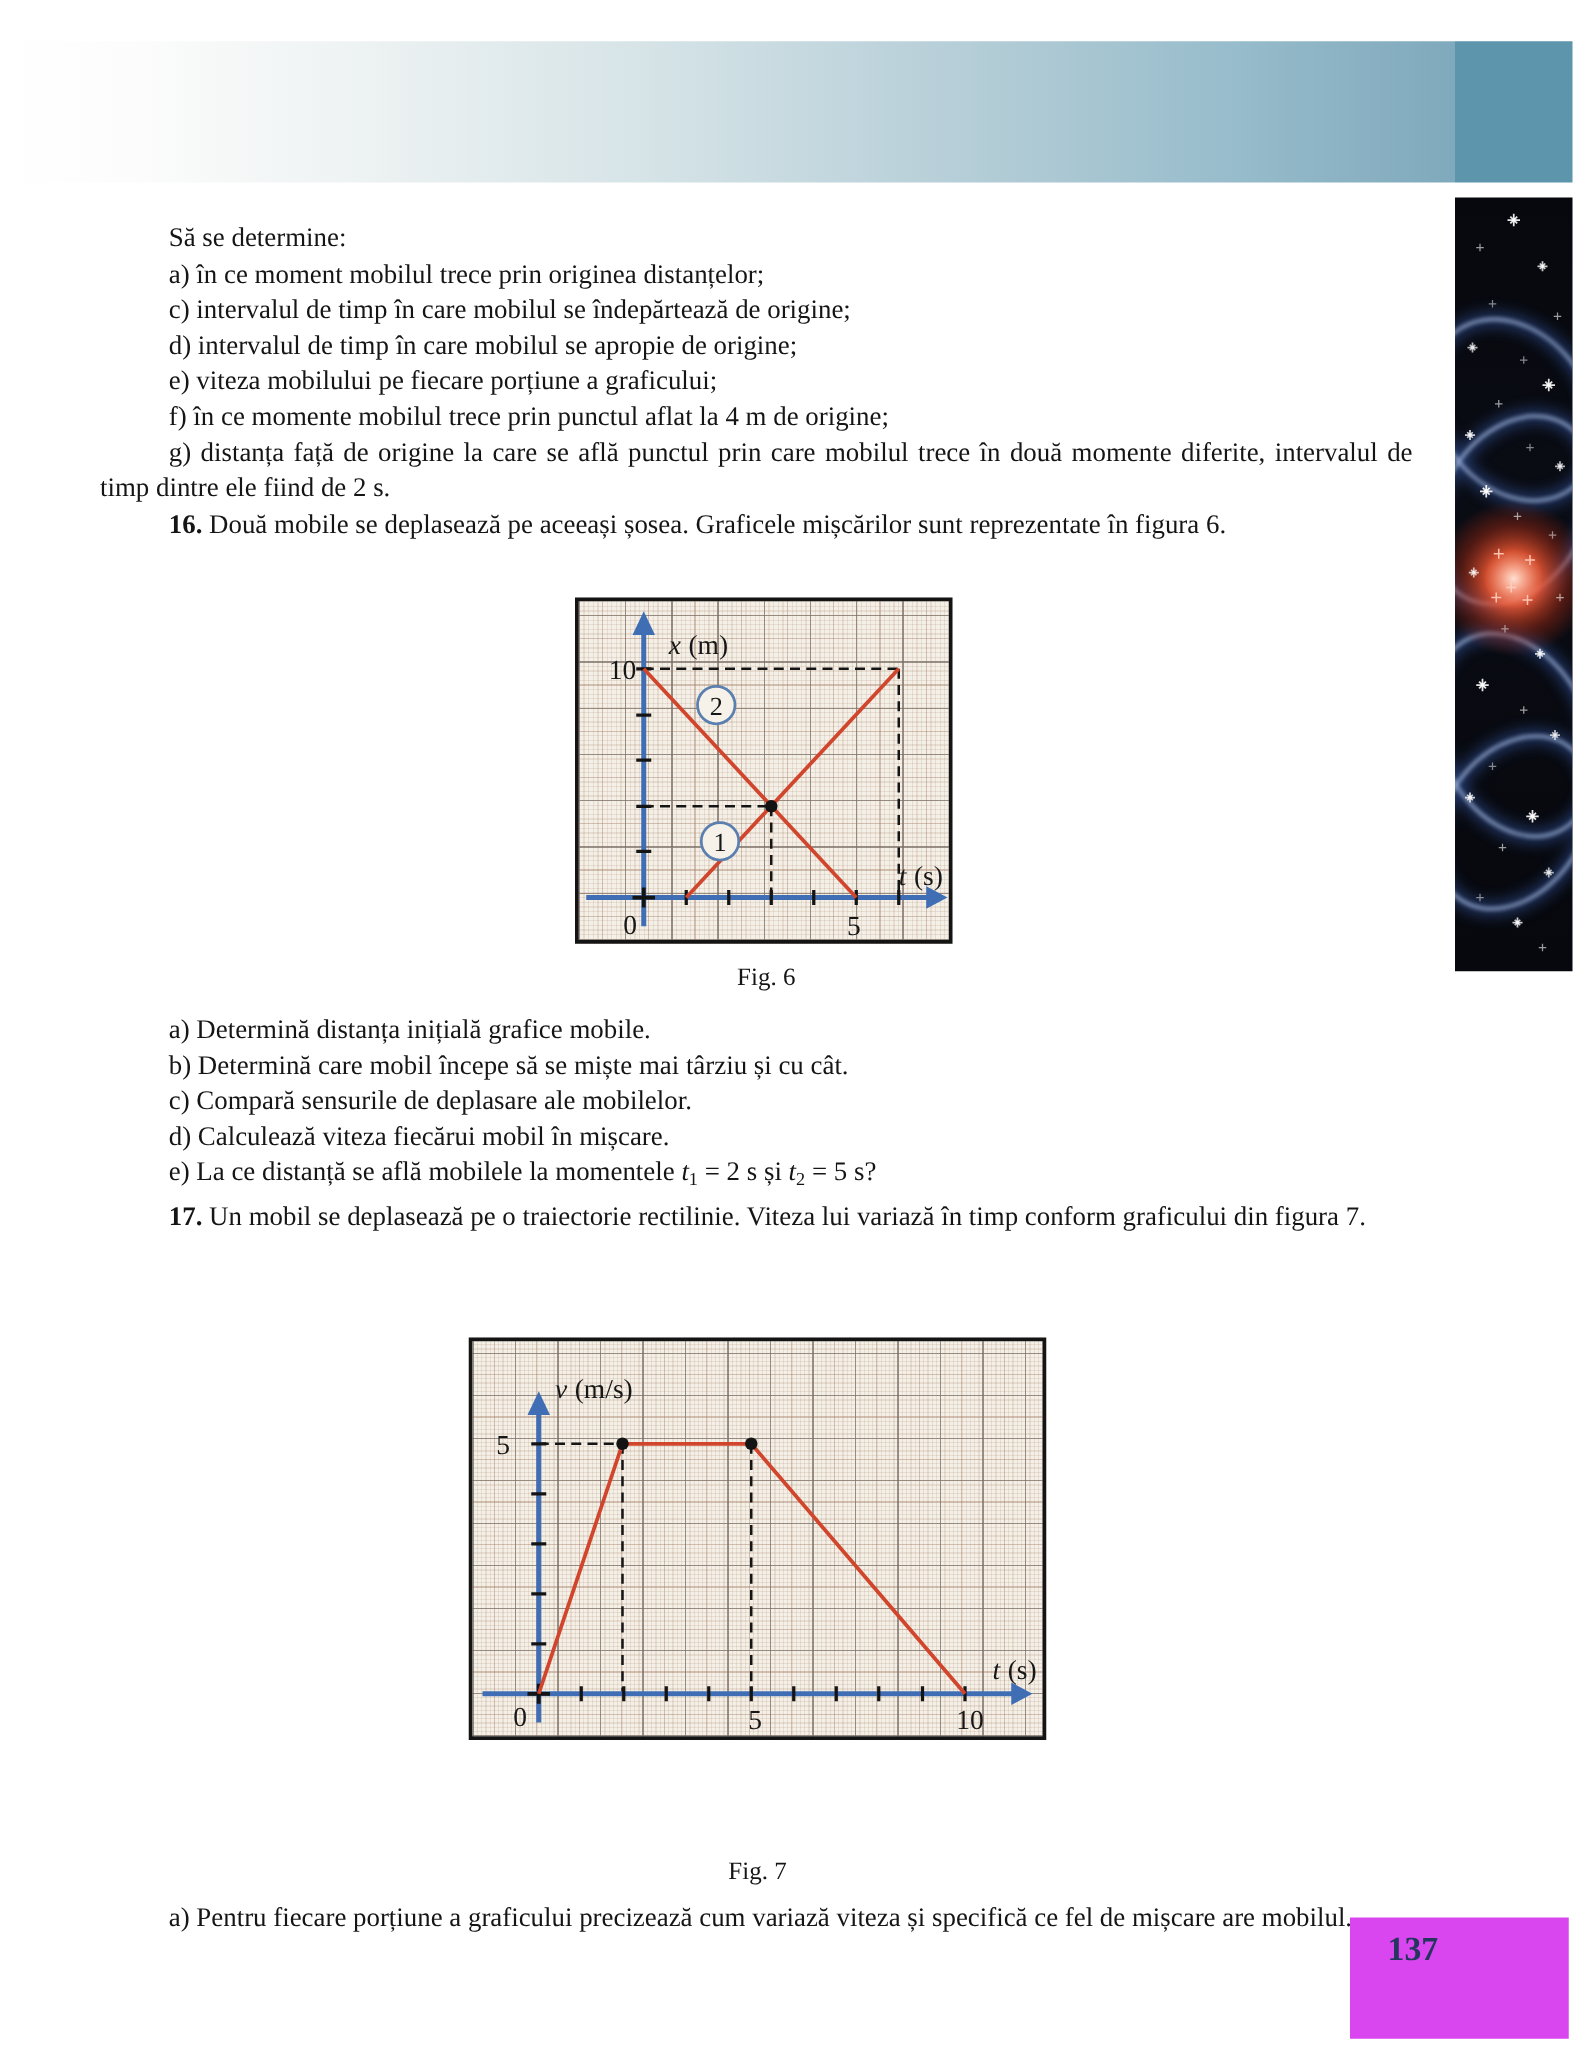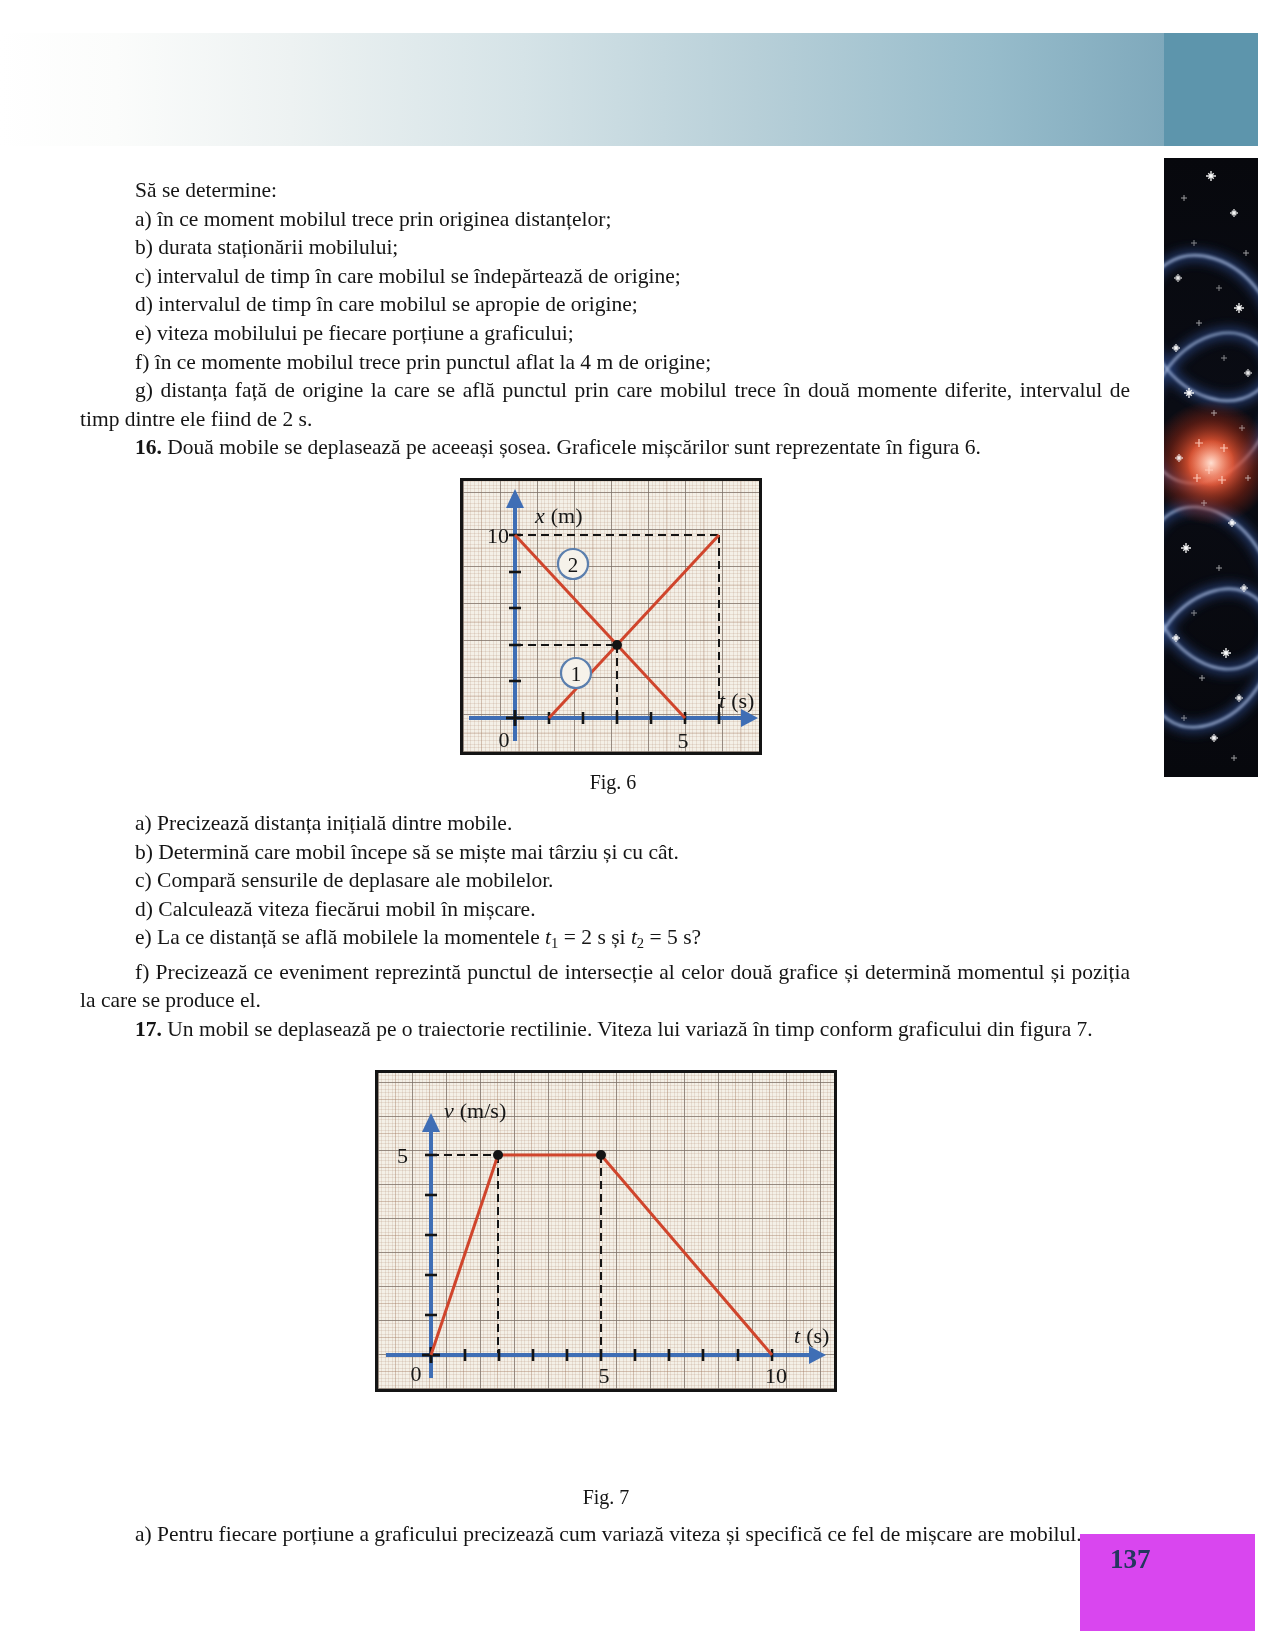--- a/index.html
+++ b/index.html
@@ -149,21 +149,20 @@
           <path d="M 41 312 L 49 312 M 45 308 L 45 316" stroke="#ffd0c0" stroke-width="1.2" opacity="0.9"></path>
           <path d="M 54 322 L 62 322 M 58 318 L 58 326" stroke="#ffd0c0" stroke-width="1.2" opacity="0.9"></path>
           <path d="M 29 320 L 37 320 M 33 316 L 33 324" stroke="#ffd0c0" stroke-width="1.2" opacity="0.9"></path>
         </g>
     </svg>
   </div>
 
   <div id="block1" class="textblock" style="top:176px;">
       <div class="para"><span>Să se determine:</span></div>
       <div class="para"><span>a) în ce moment mobilul trece prin originea distanțelor;</span></div>
-      <div class="para"><span>b) durata staționării mobilului;</span></div>
       <div class="para"><span>c) intervalul de timp în care mobilul se îndepărtează de origine;</span></div>
       <div class="para"><span>d) intervalul de timp în care mobilul se apropie de origine;</span></div>
       <div class="para"><span>e) viteza mobilului pe fiecare porțiune a graficului;</span></div>
       <div class="para"><span>f) în ce momente mobilul trece prin punctul aflat la 4 m de origine;</span></div>
       <div class="para justify"><span>g) distanța față de origine la care se află punctul prin care mobilul trece în două momente diferite, intervalul de timp dintre ele fiind de 2 s.</span></div>
       <div class="para"><span class="b">16.</span><span> Două mobile se deplasează pe aceeași șosea. Graficele mișcărilor sunt reprezentate în figura 6.</span></div>
     </div>
 
   <div class="fig f6">
     <svg width="296" height="271" viewBox="0 0 296 271">
@@ -218,26 +217,25 @@
       <text class="axis-label" x="72" y="42"><tspan class="svg-it">x</tspan><tspan dx="6">(m)</tspan></text>
       <text class="axis-label" x="256" y="227"><tspan class="svg-it">t</tspan><tspan dx="6">(s)</tspan></text>
       <text class="tick-label" x="46" y="62" text-anchor="end">10</text>
       <text class="tick-label" x="41" y="266" text-anchor="middle">0</text>
       <text class="tick-label" x="220" y="267" text-anchor="middle">5</text>
     </svg>
   </div>
   <div class="caption c6">Fig. 6</div>
 
   <div id="block2" class="textblock" style="top:809px;">
-      <div class="para"><span>a) Precizează distanța inițială dintre mobile.</span></div>
+      <div class="para"><span>a) Determină distanța inițială grafice mobile.</span></div>
       <div class="para"><span>b) Determină care mobil începe să se miște mai târziu și cu cât.</span></div>
       <div class="para"><span>c) Compară sensurile de deplasare ale mobilelor.</span></div>
       <div class="para"><span>d) Calculează viteza fiecărui mobil în mișcare.</span></div>
       <div class="para"><span>e) La ce distanță se află mobilele la momentele </span><span class="i">t</span><sub>1</sub><span> = 2 s și </span><span class="i">t</span><sub>2</sub><span> = 5 s?</span></div>
-      <div class="para justify"><span>f) Precizează ce eveniment reprezintă punctul de intersecție al celor două grafice și determină momentul și poziția la care se produce el.</span></div>
       <div class="para justify"><span class="b">17.</span><span> Un mobil se deplasează pe o traiectorie rectilinie. Viteza lui variază în timp conform graficului din figura 7.</span></div>
     </div>
 
   <div class="fig f7">
     <svg width="456" height="316" viewBox="0 0 456 316">
 
       <g stroke="#141414" stroke-width="2" stroke-dasharray="8 5">
         <line x1="53" y1="82" x2="120" y2="82"></line>
         <line x1="120" y1="82" x2="120" y2="282"></line>
         <line x1="223" y1="82" x2="223" y2="282"></line>

